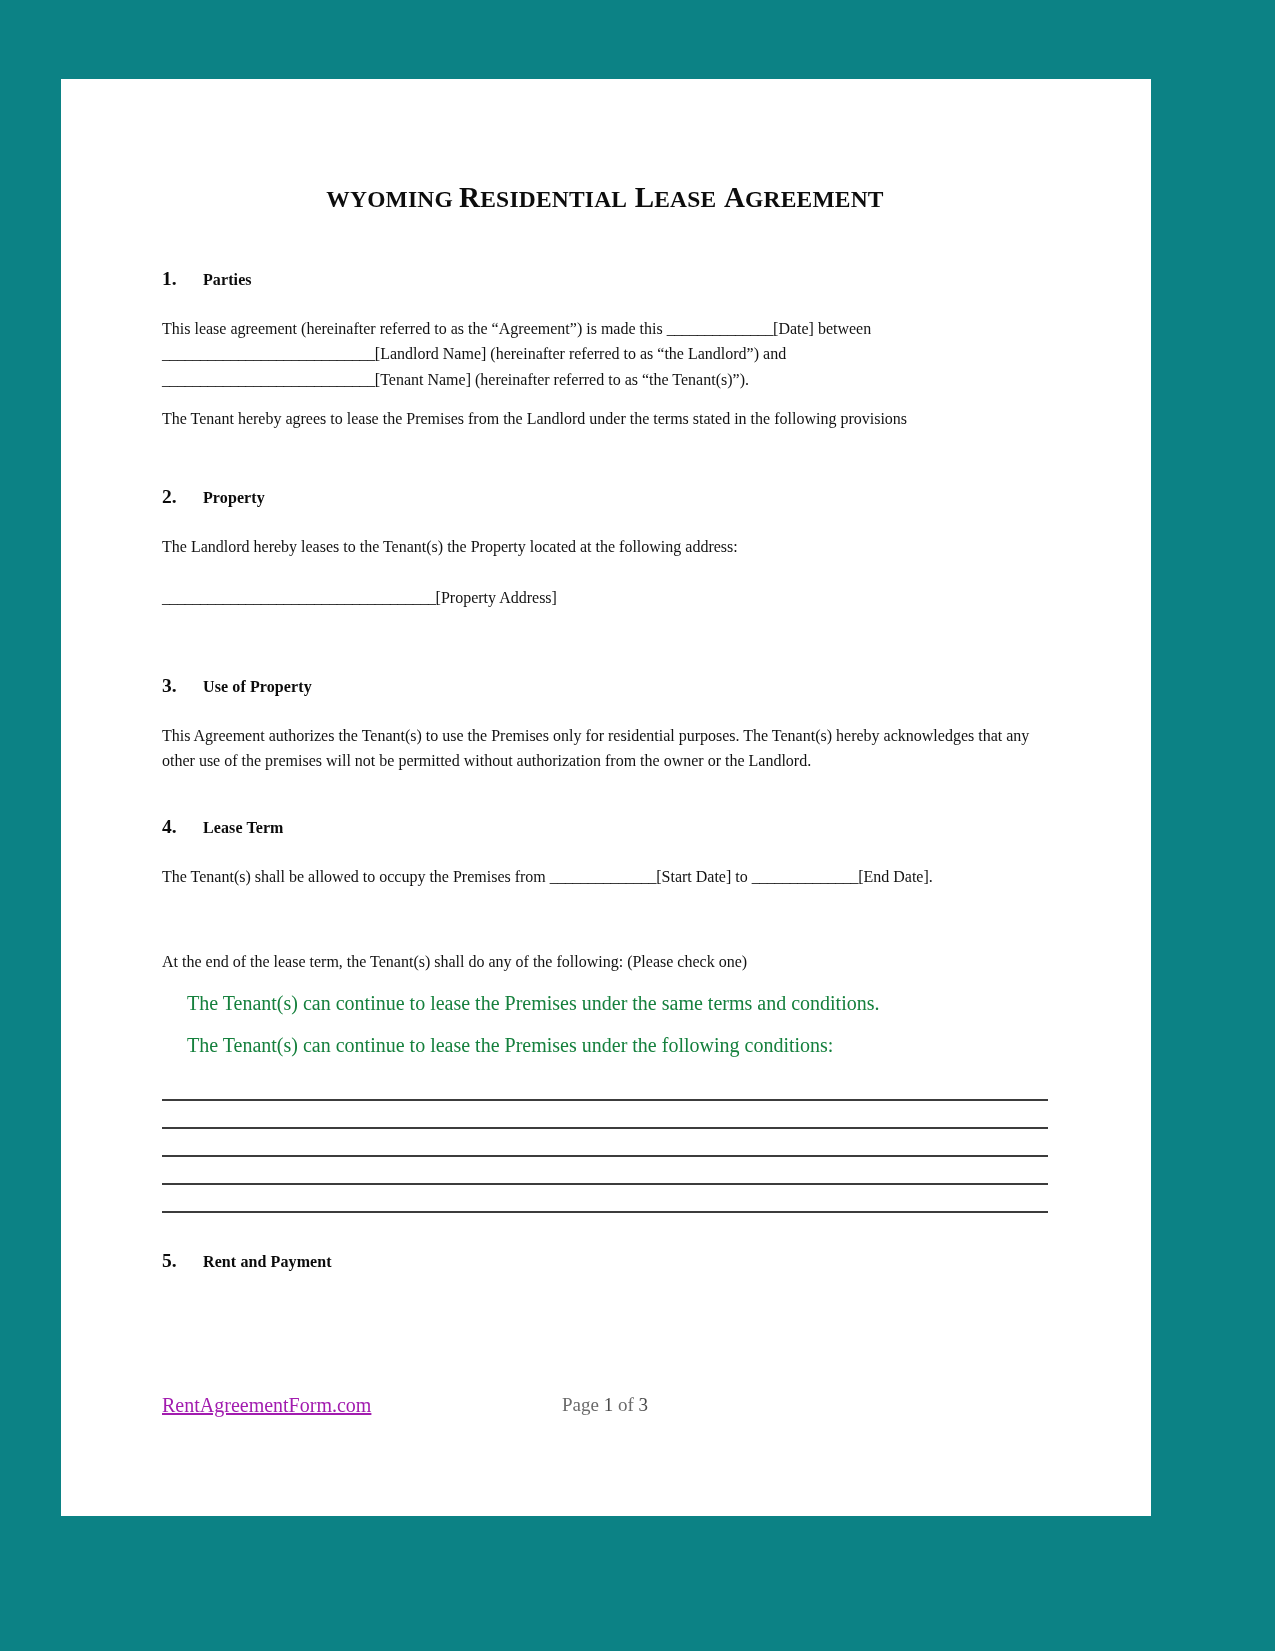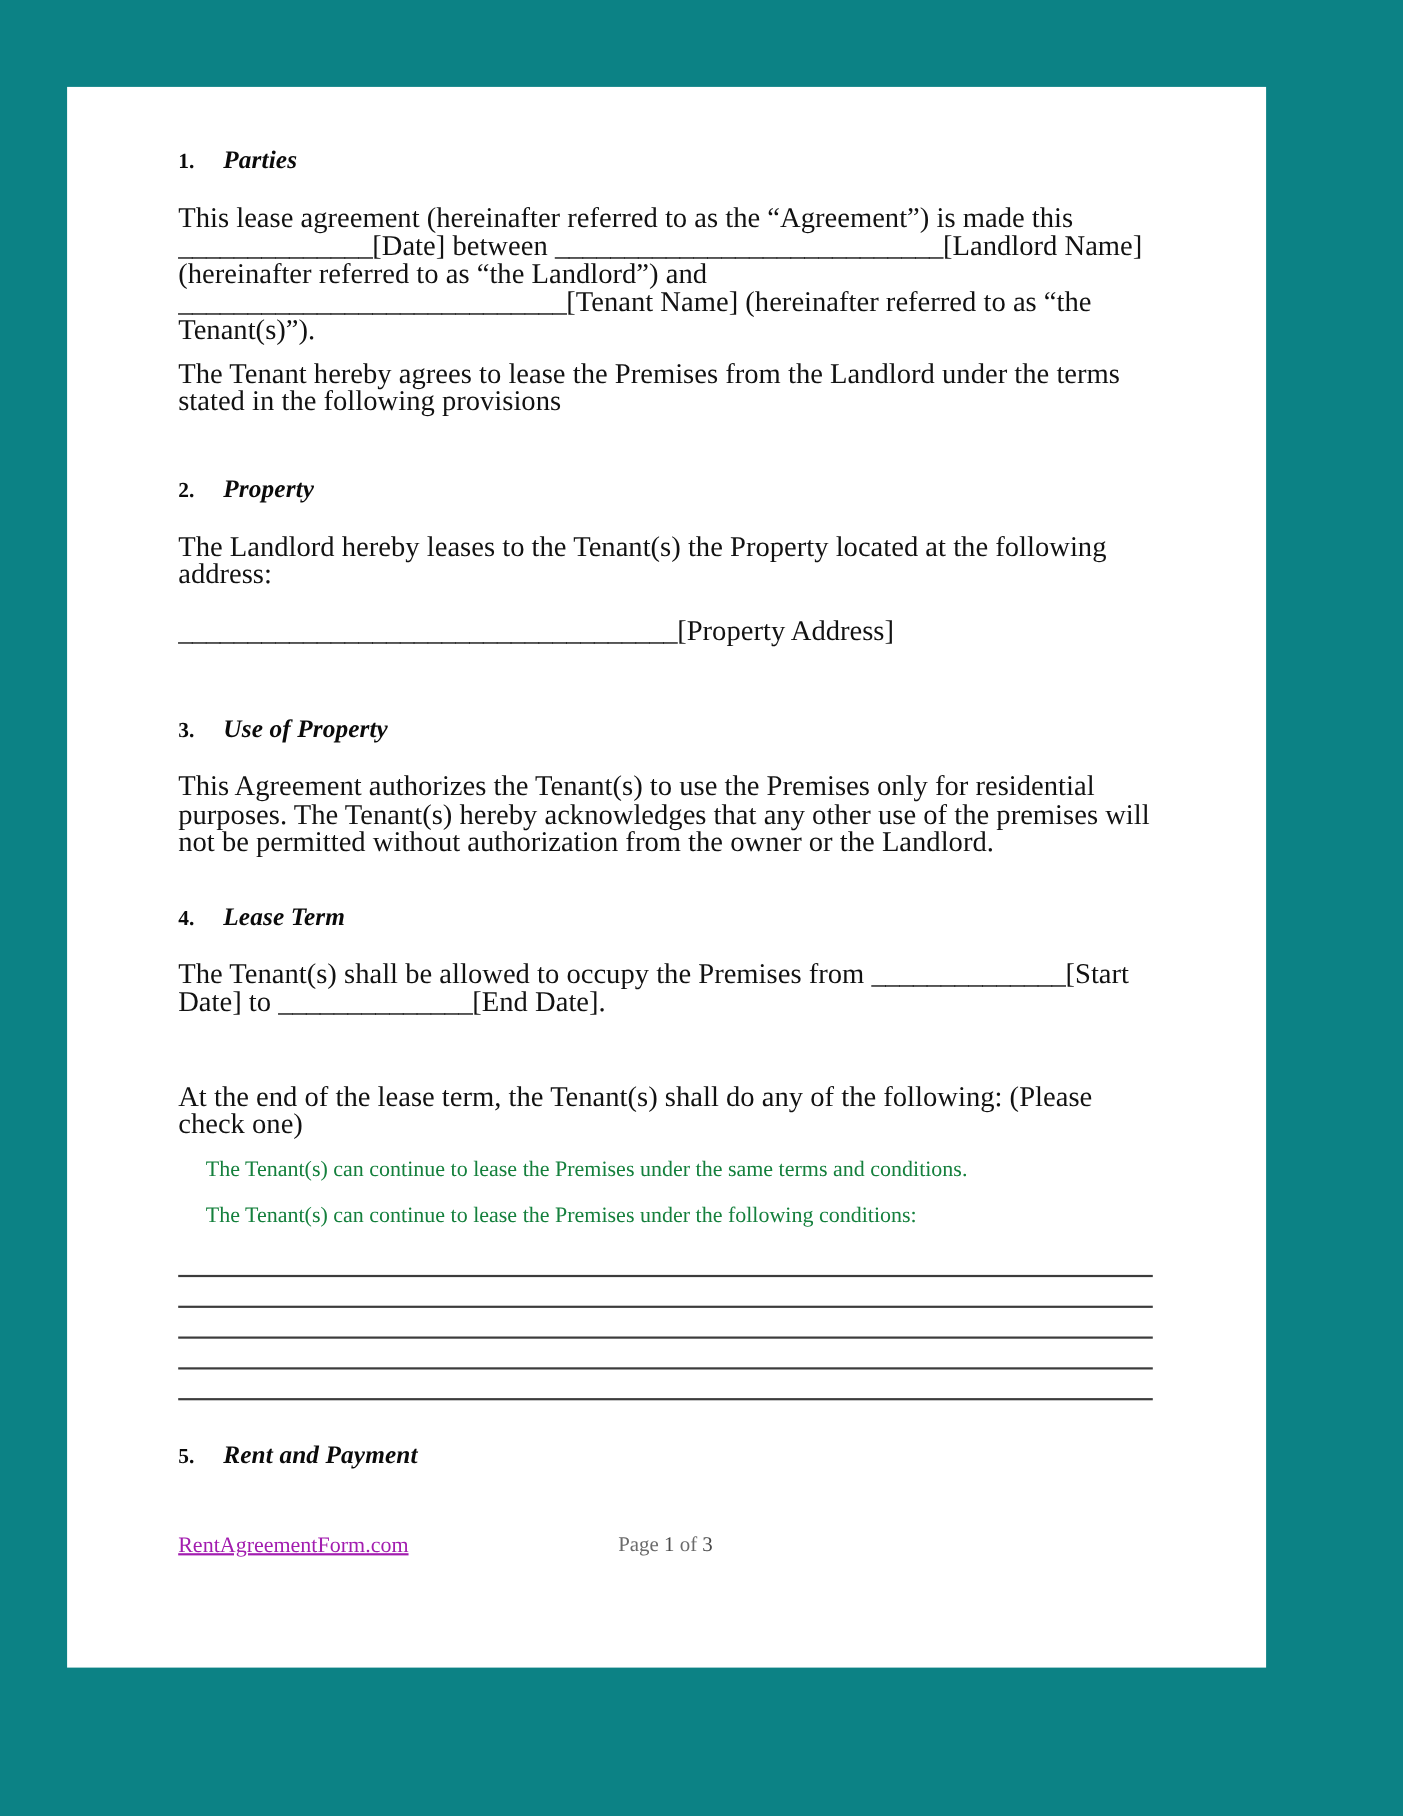--- a/index.html
+++ b/index.html
@@ -66,30 +66,29 @@
     font-weight: bold;
     color: #0b0b0b;
   }
   .section-num {
     width: 41px;
     flex: 0 0 41px;
     font-size: 19.5px;
     font-weight: bold;
   }
   .section-title {
-    font-size: 23px;
+    font-size: 16px;
     font-weight: bold;
     letter-spacing: 0.1px;
-    font-style: italic;
   }
 
   
   p.body {
     margin: 0;
-    font-size: 26px;
+    font-size: 16px;
     line-height: 25.5px;
     color: #121212;
     text-align: left;
   }
   .fill {
     letter-spacing: -0.4px;
   }
   .indent-item {
     margin: 0;
     padding-left: 25px;
@@ -140,20 +139,23 @@
   }
   .footer-page .pg-num { color: #4a4a4a; }
 </style>
 </head>
 <body>
 
 <div class="viewport">
   <div class="page">
     <div class="page-inner">
 
+      <h1 class="doc-title">
+        <span class="sc-rest">Wyoming</span><span class="sc-rest">&nbsp;</span><span class="sc-first"><span style="font-size:29px;">R</span><span style="font-size:23.5px;">ESIDENTIAL</span>&nbsp;<span style="font-size:29px;">L</span><span style="font-size:23.5px;">EASE</span>&nbsp;<span style="font-size:29px;">A</span><span style="font-size:23.5px;">GREEMENT</span></span>
+      </h1>
 
       <div class="gap-xl"></div>
 
       <div class="section-head">
         <span class="section-num">1.</span>
         <span class="section-title">Parties</span>
       </div>
 
       <div class="gap-md"></div>
 

